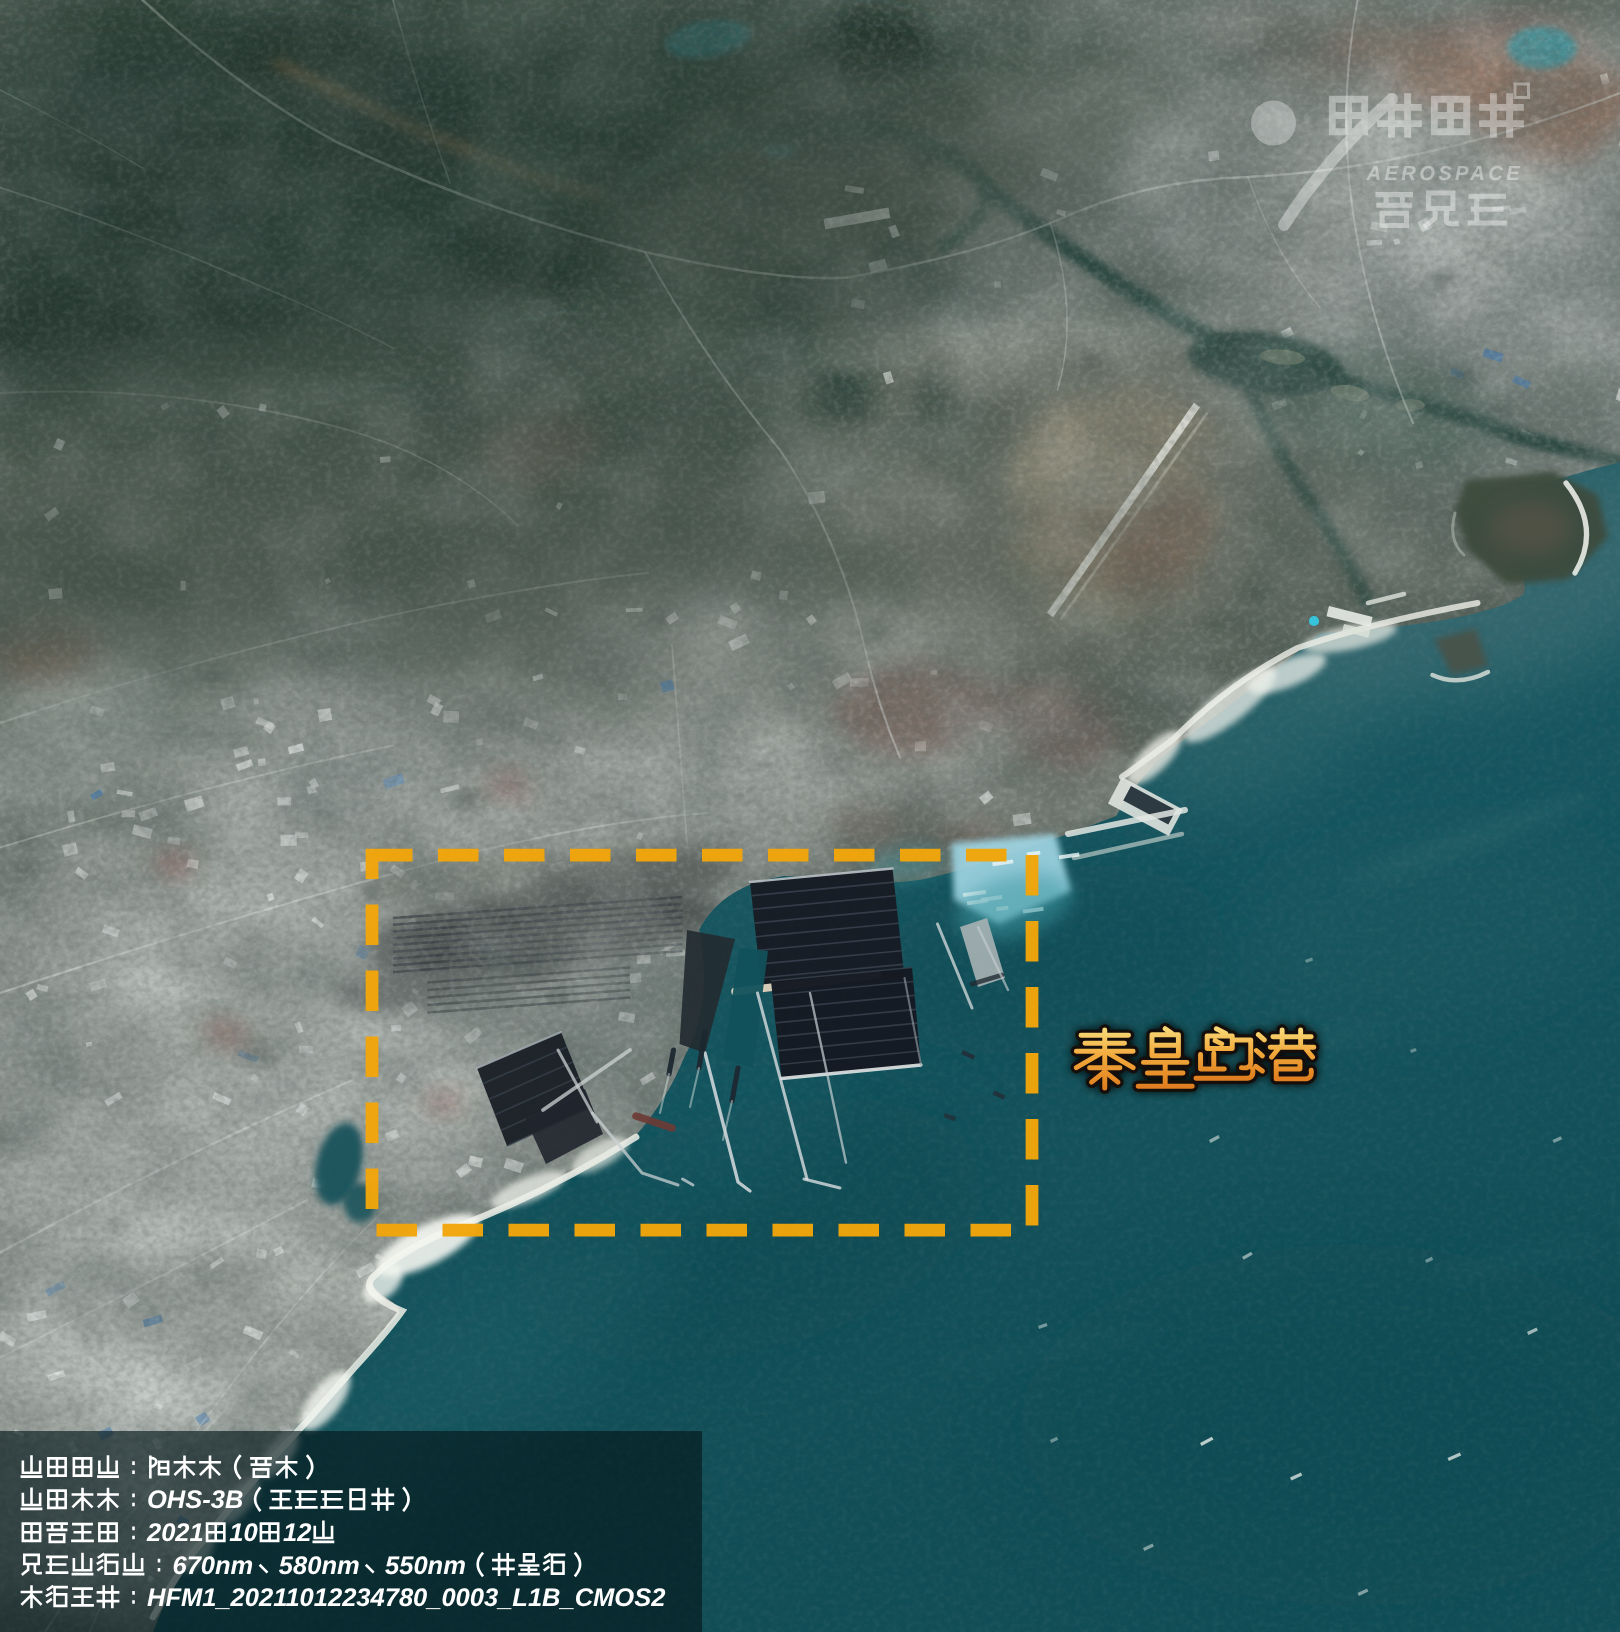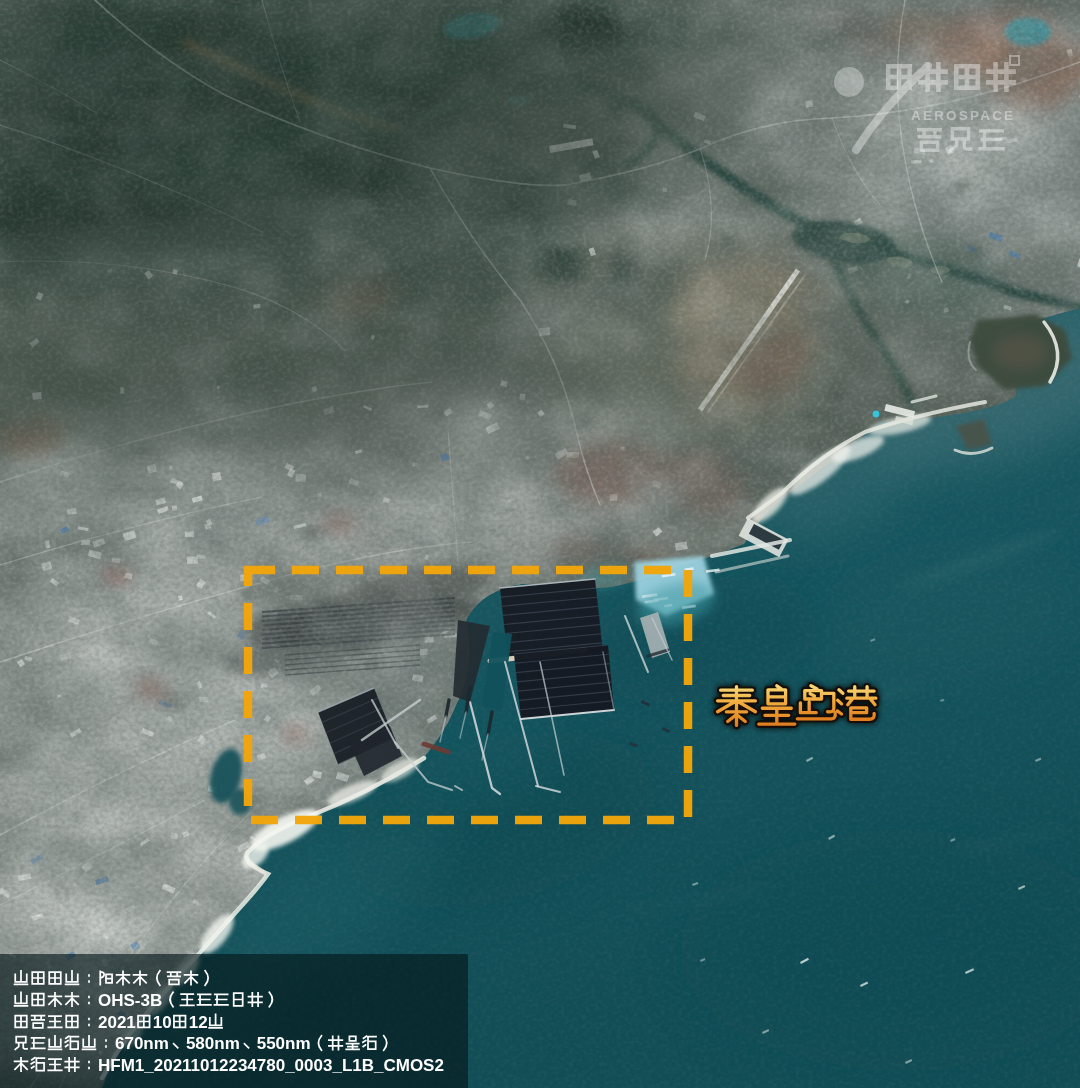--- a/index.html
+++ b/index.html
@@ -1,14 +1,14 @@
 <!DOCTYPE html>
 <html><head><meta charset="utf-8"><style>
 html,body{margin:0;padding:0;background:#0e4a52;}
-#stage{position:relative;width:1080px;height:1088px;overflow:hidden;font-family:"Liberation Sans",sans-serif;}
+#stage{position:relative;width:1080px;height:1088px;overflow:hidden;font-family:"Liberation Sans",sans-serif;font-style:italic;}
 </style></head><body>
 <div id="stage">
 <svg width="1080" height="1088" viewBox="0 0 1080 1088" xmlns="http://www.w3.org/2000/svg">
 <defs>
 <linearGradient id="seag" x1="0" y1="0" x2="0.25" y2="1">
           <stop offset="0" stop-color="#3e6d74"></stop>
           <stop offset="0.35" stop-color="#215c64"></stop>
           <stop offset="0.7" stop-color="#14545e"></stop>
           <stop offset="1" stop-color="#114d56"></stop>
         </linearGradient>

